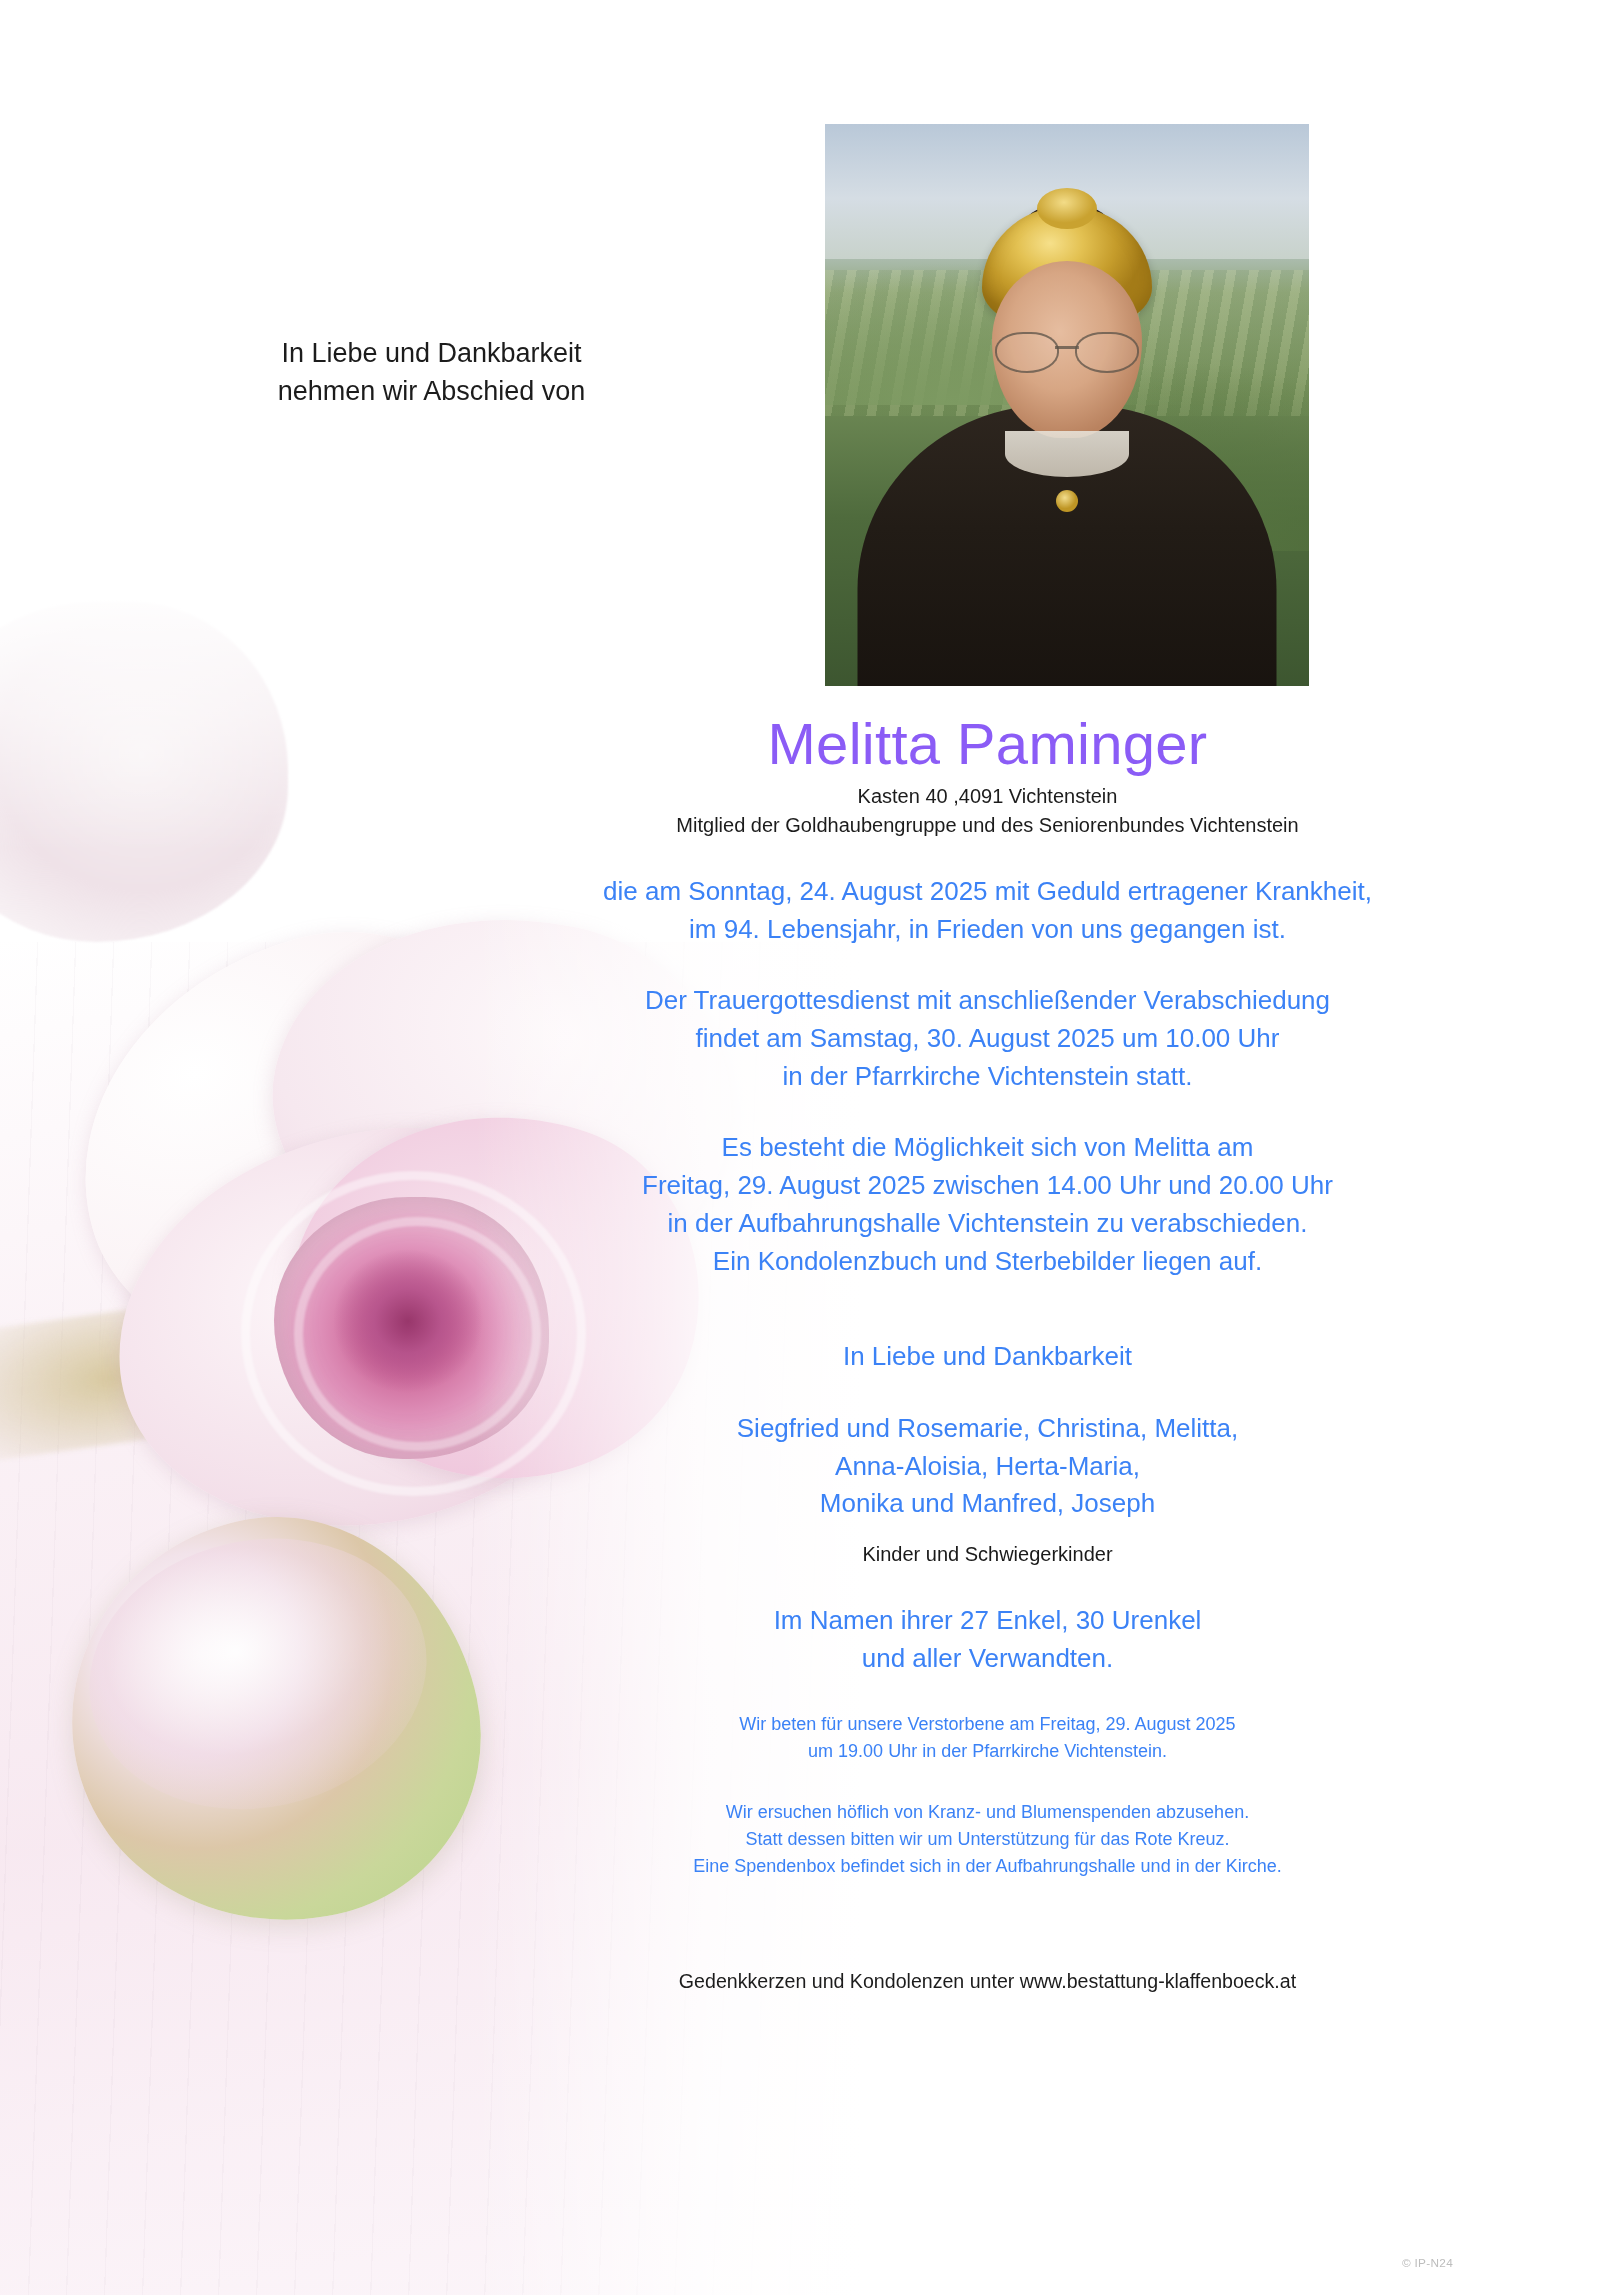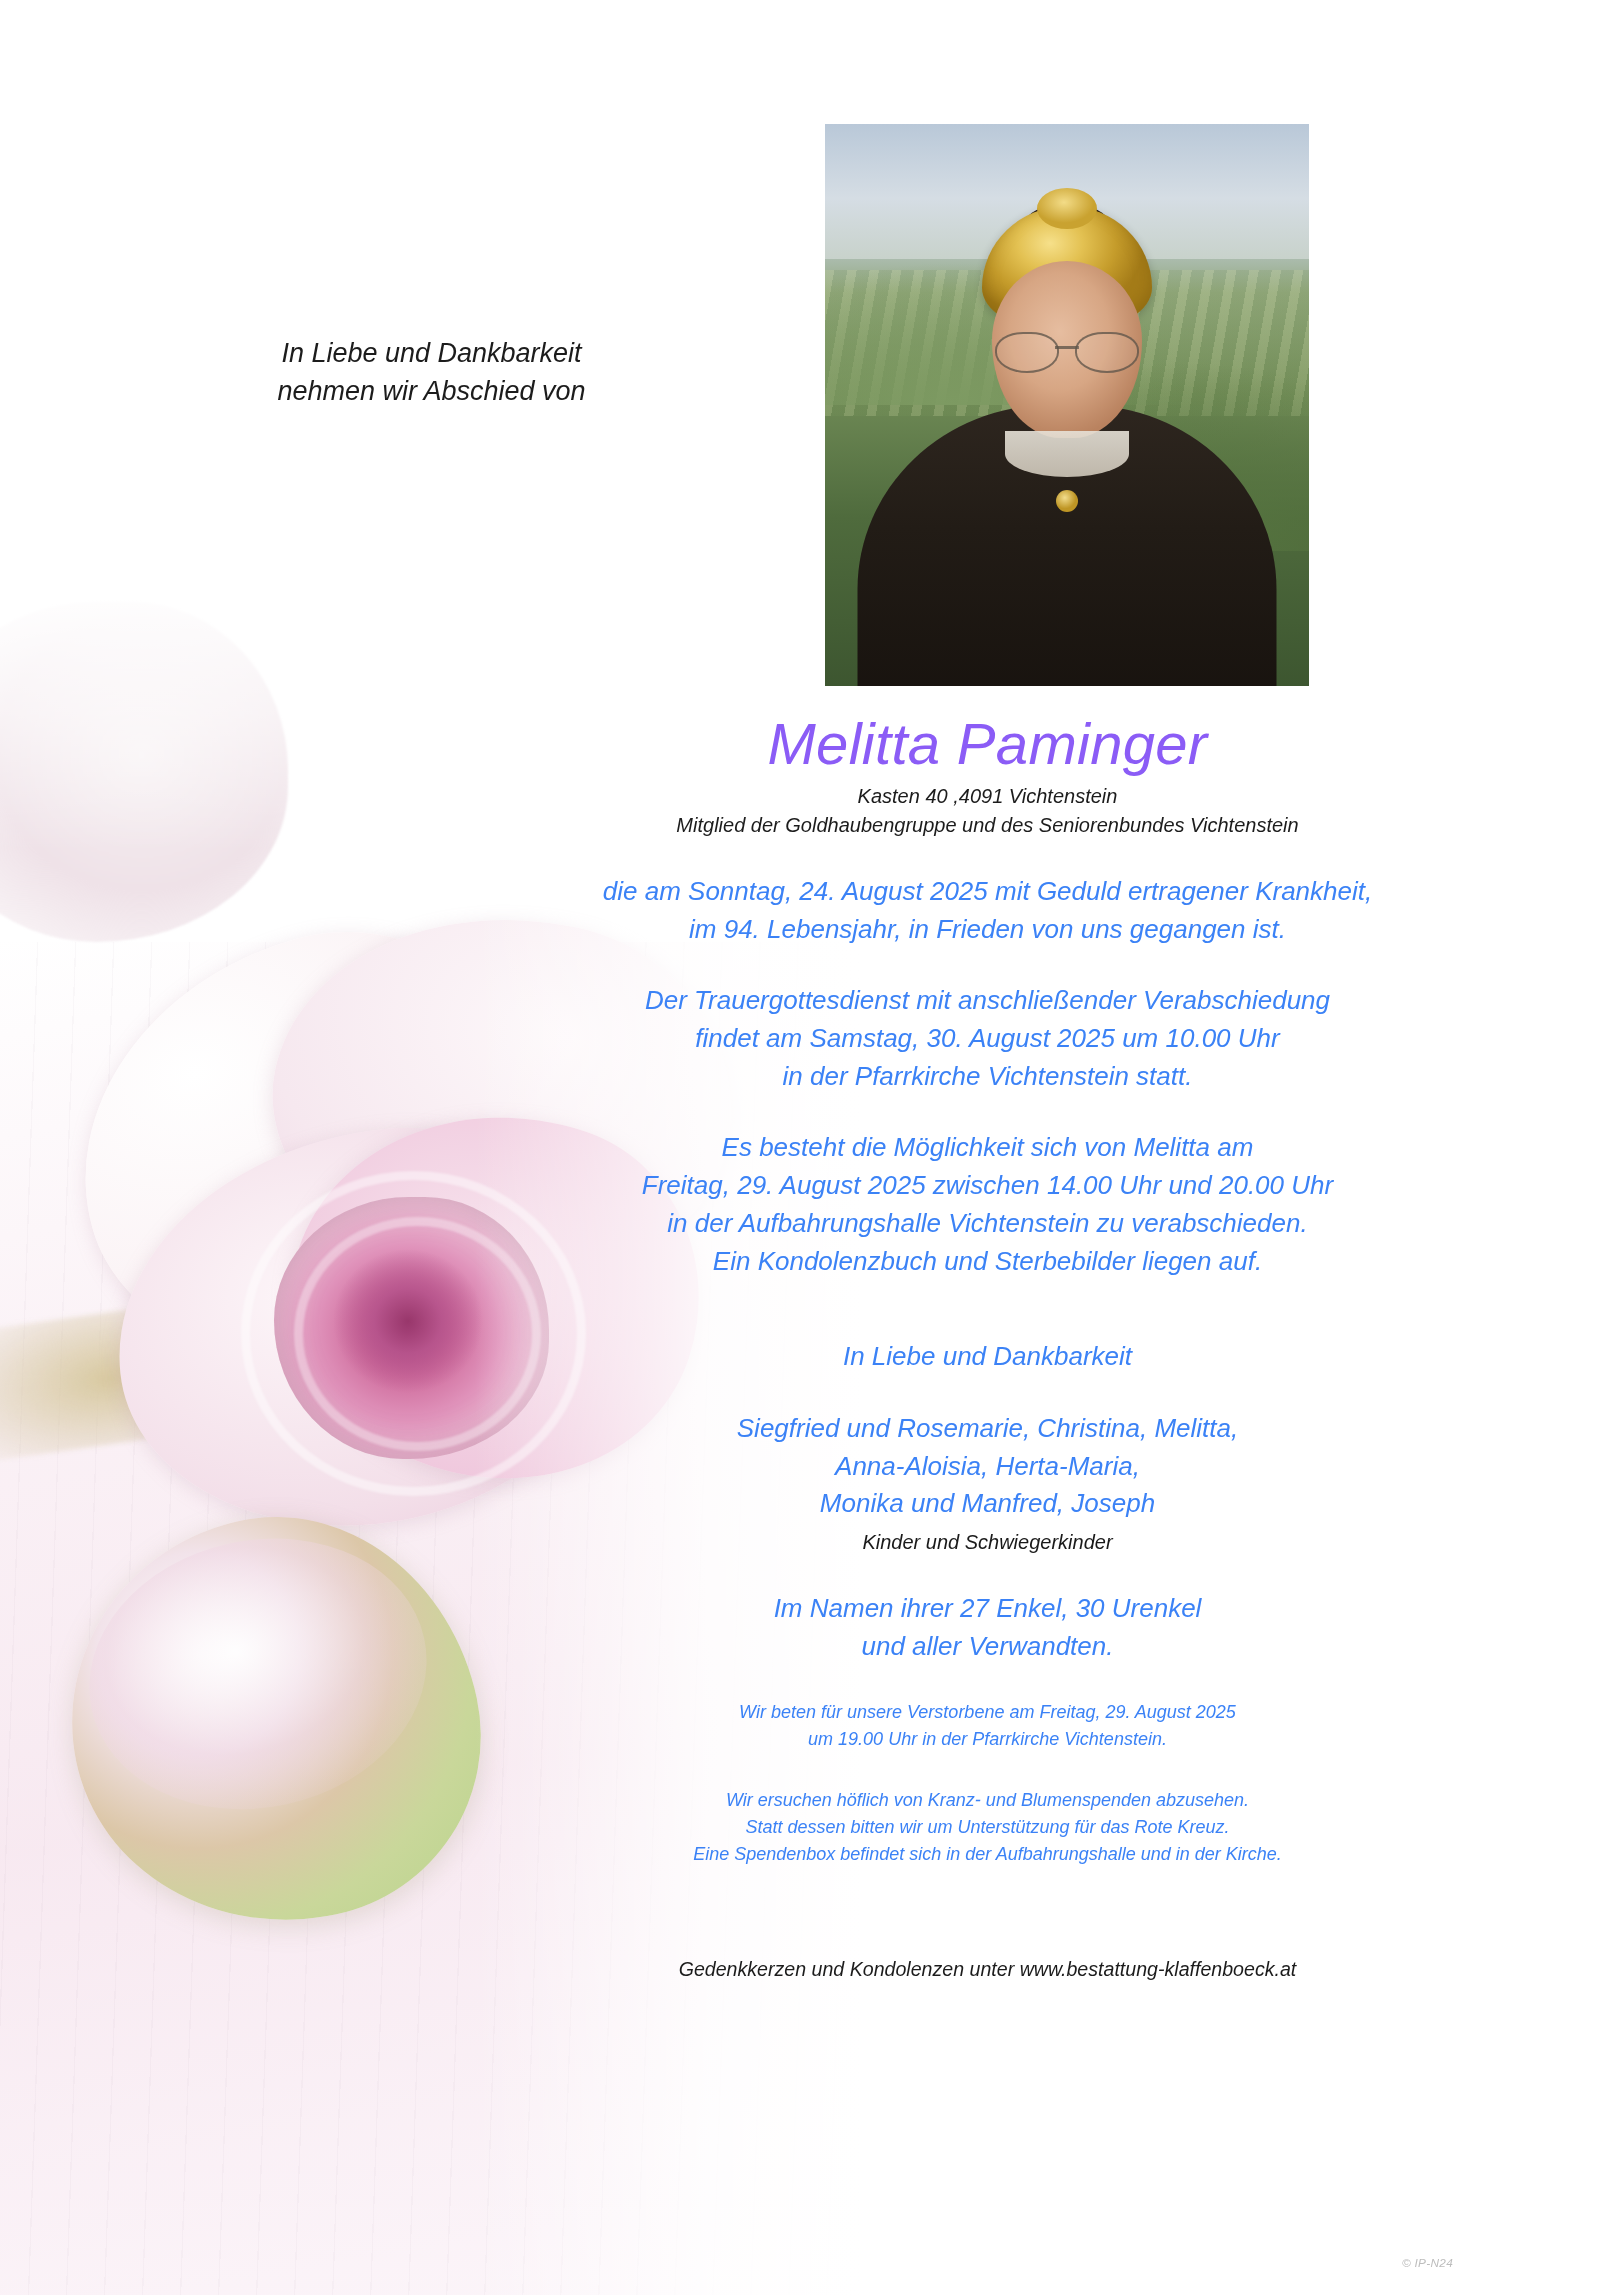--- a/index.html
+++ b/index.html
@@ -10,21 +10,20 @@
   body {
     font-family: "Liberation Sans", sans-serif;
     color: #1a1a1a;
   }
   .page {
     position: relative;
     width: 1475px;
     height: 2295px;
     background: #ffffff;
     overflow: hidden;
-    font-style: italic;
   }
 
   
   .bg-art {
     position: absolute;
     left: 0;
     top: 576px;
     width: 863px;
     height: 1720px;
     overflow: hidden;
@@ -309,21 +308,21 @@
   .para {
     font-size: 26px;
     line-height: 1.45;
     margin-top: 34px;
     color: #3b82f6;
   }
   .para.big-gap { margin-top: 58px; }
   .small-note {
     font-size: 20px;
     line-height: 1.4;
-    margin-top: 5px;
+    margin-top: 17px;
   }
   .para.smaller {
     font-size: 18px;
     line-height: 1.5;
   }
   .footer {
     font-size: 19.6px;
     line-height: 1.4;
     margin-top: 88px;
     color: #1c1c1c;

